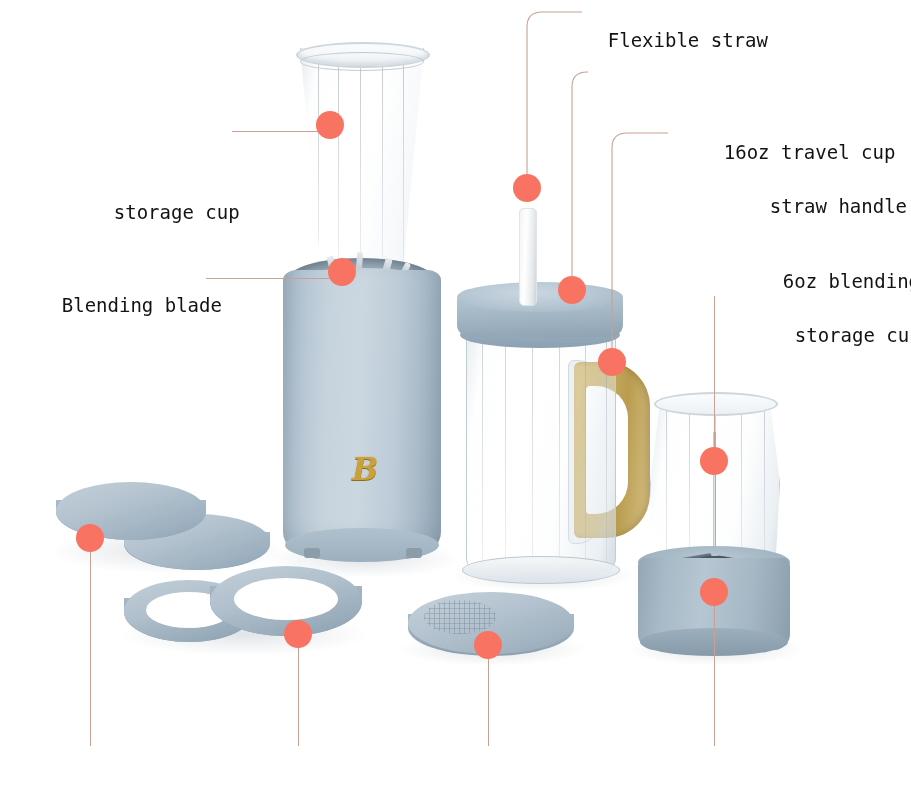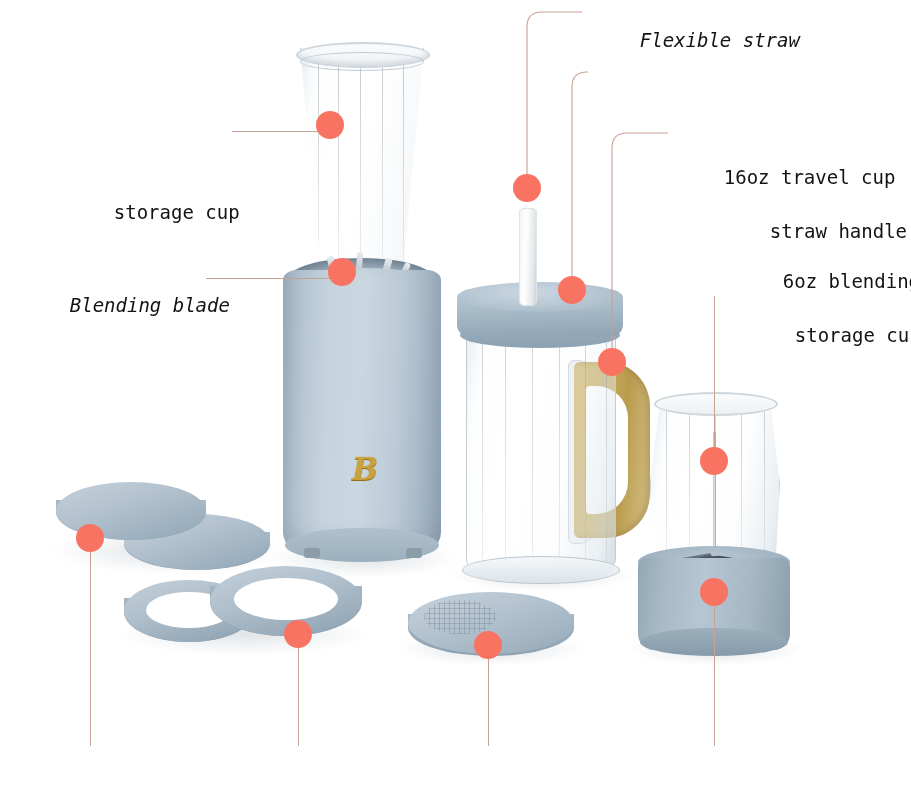--- a/index.html
+++ b/index.html
@@ -425,30 +425,30 @@
   <div class="dot" style="left:76px;top:524px;width:28px;height:28px;"></div>
   <div class="dot" style="left:284px;top:620px;width:28px;height:28px;"></div>
   <div class="dot" style="left:474px;top:631px;width:28px;height:28px;"></div>
   <div class="dot" style="left:700px;top:578px;width:28px;height:28px;"></div>
 
   <div class="label" style="left:32px;top:118px;">
     <br>
     <span style="display:inline-block;padding-left:36px;">storage cup</span>
   </div>
 
-  <div class="label" style="left:24px;top:265px;font-style:italic;">
+  <div class="label" style="left:16px;top:265px;">
     <span>Blending blade</span>
   </div>
 
-  <div class="label" style="left:594px;top:0px;font-style:italic;">
+  <div class="label" style="left:562px;top:0px;">
     <span>Flexible straw</span>
   </div>
 
 
-  <div class="label" style="left:678px;top:137px;">
+  <div class="label" style="left:678px;top:112px;">
     <span>16oz travel cup</span><br>
     <span style="display:inline-block;padding-left:46px;">straw handle</span>
   </div>
 
   <div class="label" style="left:737px;top:241px;">
     <span>6oz blending/</span><br>
     <span style="display:inline-block;padding-left:12px;">storage cup</span>
   </div>
 
   <div class="label" style="left:12px;top:757px;">

